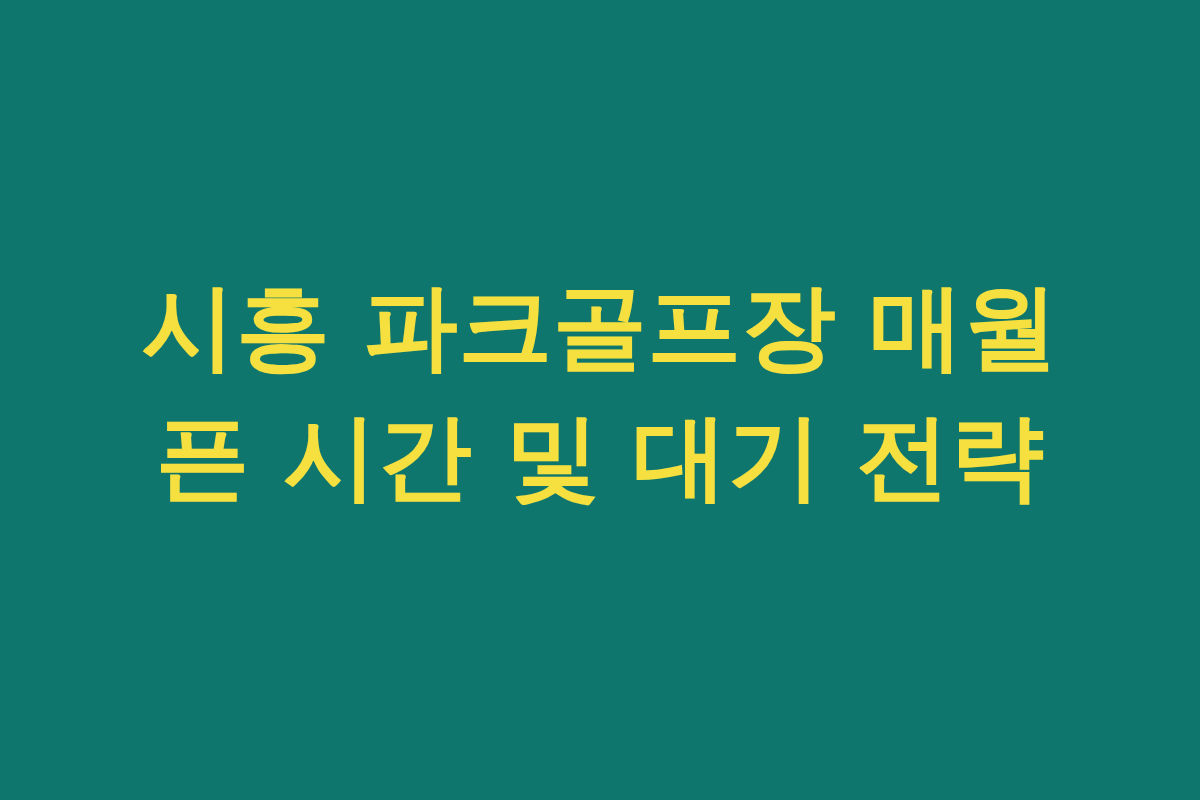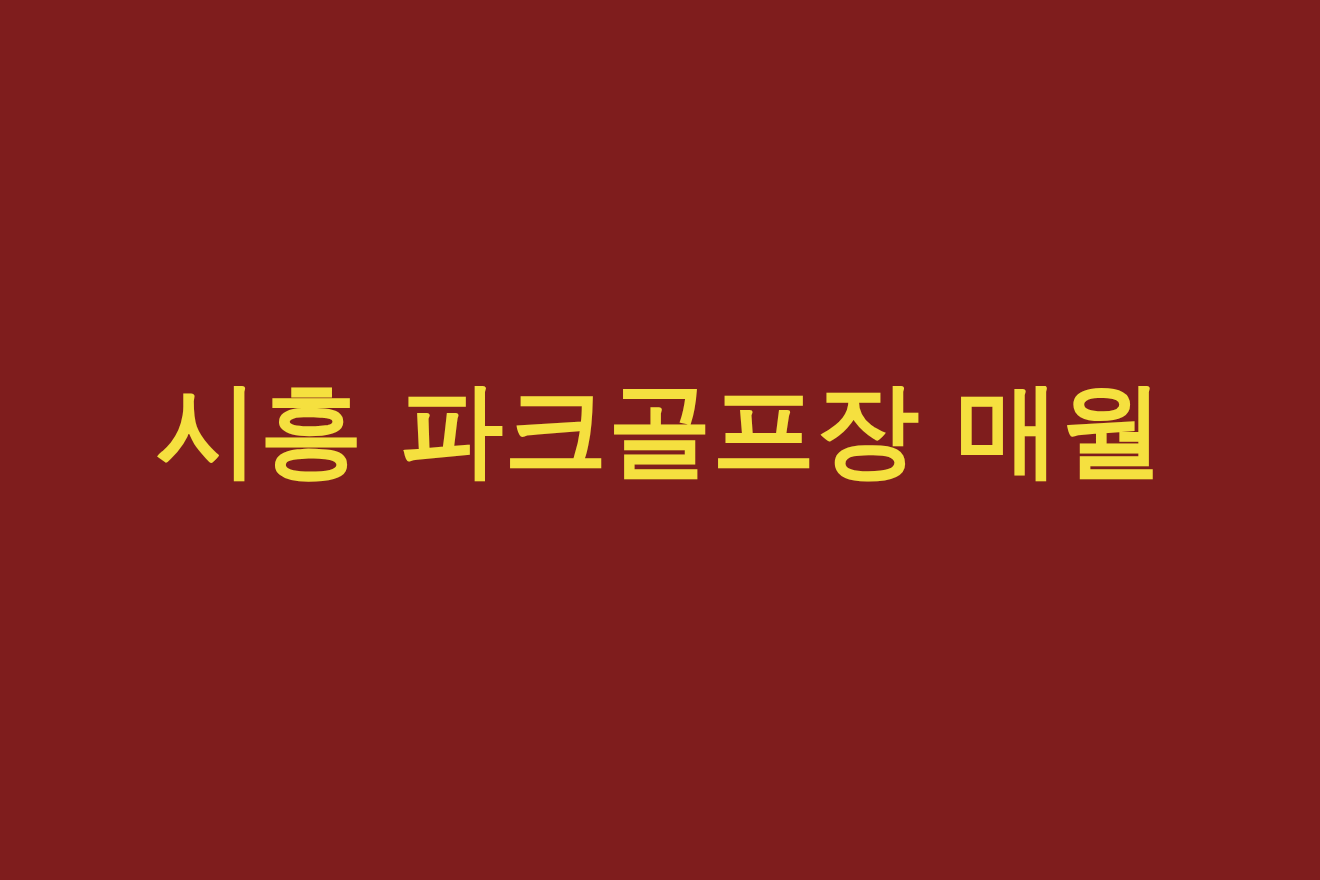--- a/index.html
+++ b/index.html
@@ -42,17 +42,18 @@
   }
 
   #headline .line {
     display: block;
     white-space: nowrap;
   }
 </style>
 </head>
 <body>
 
-<div id="banner" style="background: #7f1d1d;">
+<div id="banner" style="background: #0f766e;">
   <h1 id="headline" style="color: rgb(245, 224, 63);">
     <span class="line">시흥 파크골프장 매월</span>
+    <span class="line">픈 시간 및 대기 전략</span>
   </h1>
 </div>
 
 </body></html>

